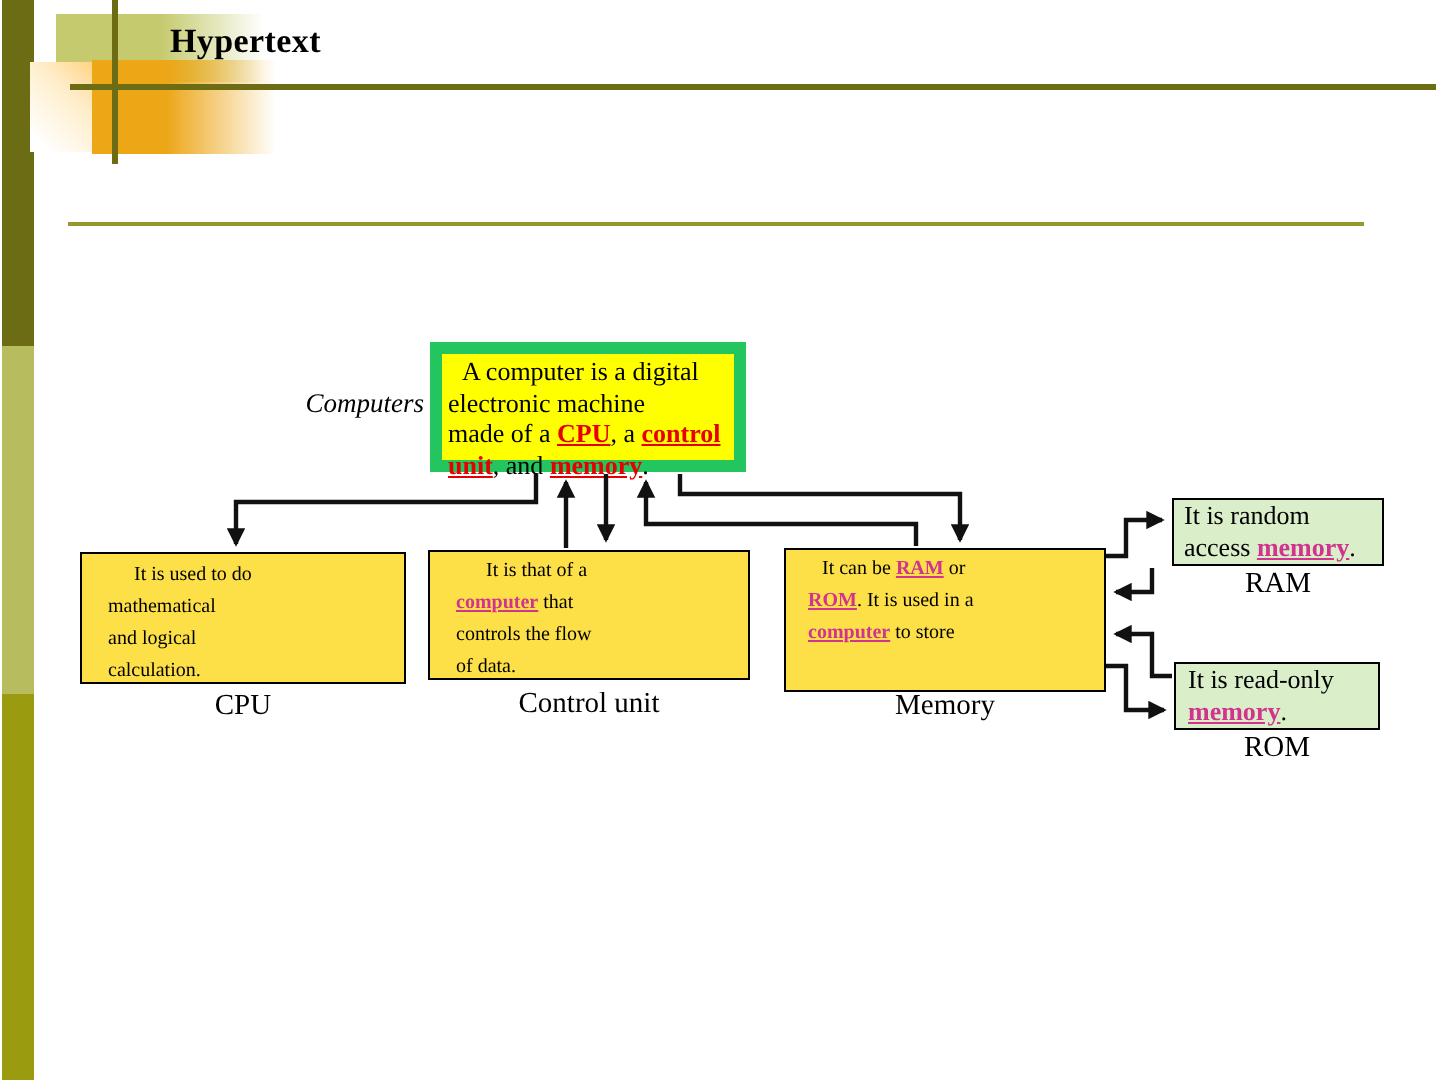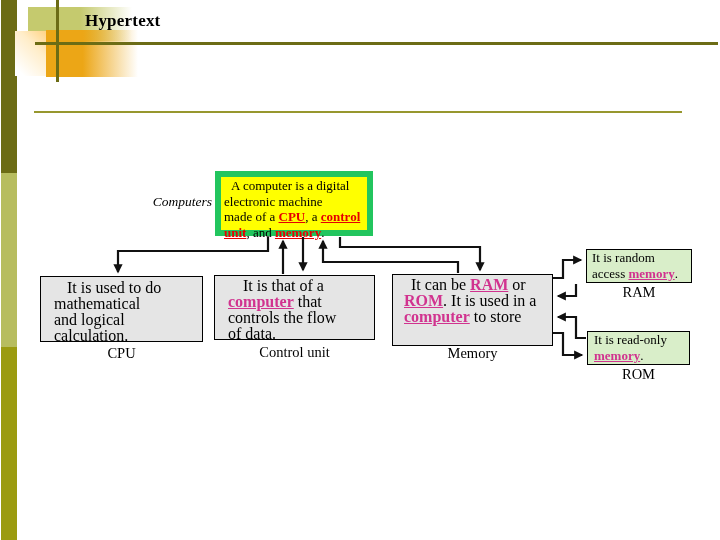--- a/index.html
+++ b/index.html
@@ -20,21 +20,21 @@
   .sq-gold{position:absolute;left:46px;top:30px;width:92px;height:47px;
     background:linear-gradient(90deg,#eca616 0%,#eca616 40%,rgba(255,255,255,0) 100%);}
   .vline{position:absolute;left:56px;top:0;width:3px;height:82px;background:#6c6c15;}
   .hline1{position:absolute;left:35px;top:42px;width:683px;height:3px;background:#6c6c15;}
   .hline2{position:absolute;left:34px;top:111px;width:648px;height:2px;background:#97972e;}
   .title{position:absolute;left:85px;top:11px;font-size:17px;font-weight:bold;letter-spacing:0.2px;}
   
   .dbox{position:absolute;box-sizing:border-box;font-size:13px;}
   .box-yellow{left:215px;top:171px;width:158px;height:65px;background:#ffff00;
     border:6px solid #22c55e;padding:1px 3px 0 3px;line-height:15.5px;}
-  .box-blue{background:#e5e5e5;border:1.5px solid #000;line-height:16px;font-size:16px;}
+  .box-blue{background:#fde047;border:1.5px solid #000;line-height:16px;font-size:10px;}
   .box-cpu{left:40px;top:276px;width:163px;height:66px;padding:3px 6px 0 13px;}
   .box-cu{left:214px;top:275px;width:161px;height:65px;padding:2px 6px 0 13px;}
   .box-mem{left:392px;top:274px;width:161px;height:72px;padding:2px 6px 0 11px;}
   .box-green{background:#d9eec9;border:1.5px solid #000;line-height:15.5px;font-size:13px;}
   .box-ram{left:586px;top:249px;width:106px;height:34px;padding:0 3px 0 5px;}
   .box-rom{left:587px;top:331px;width:103px;height:34px;padding:0 3px 16px 6px;}
   .caption{position:absolute;text-align:center;font-size:14.5px;}
   .cap-computers{left:136px;top:194px;width:76px;text-align:right;font-size:13.5px;font-style:italic;}
   .cap-cpu{left:40px;top:345px;width:163px;}
   .cap-cu{left:214px;top:344px;width:161px;}

